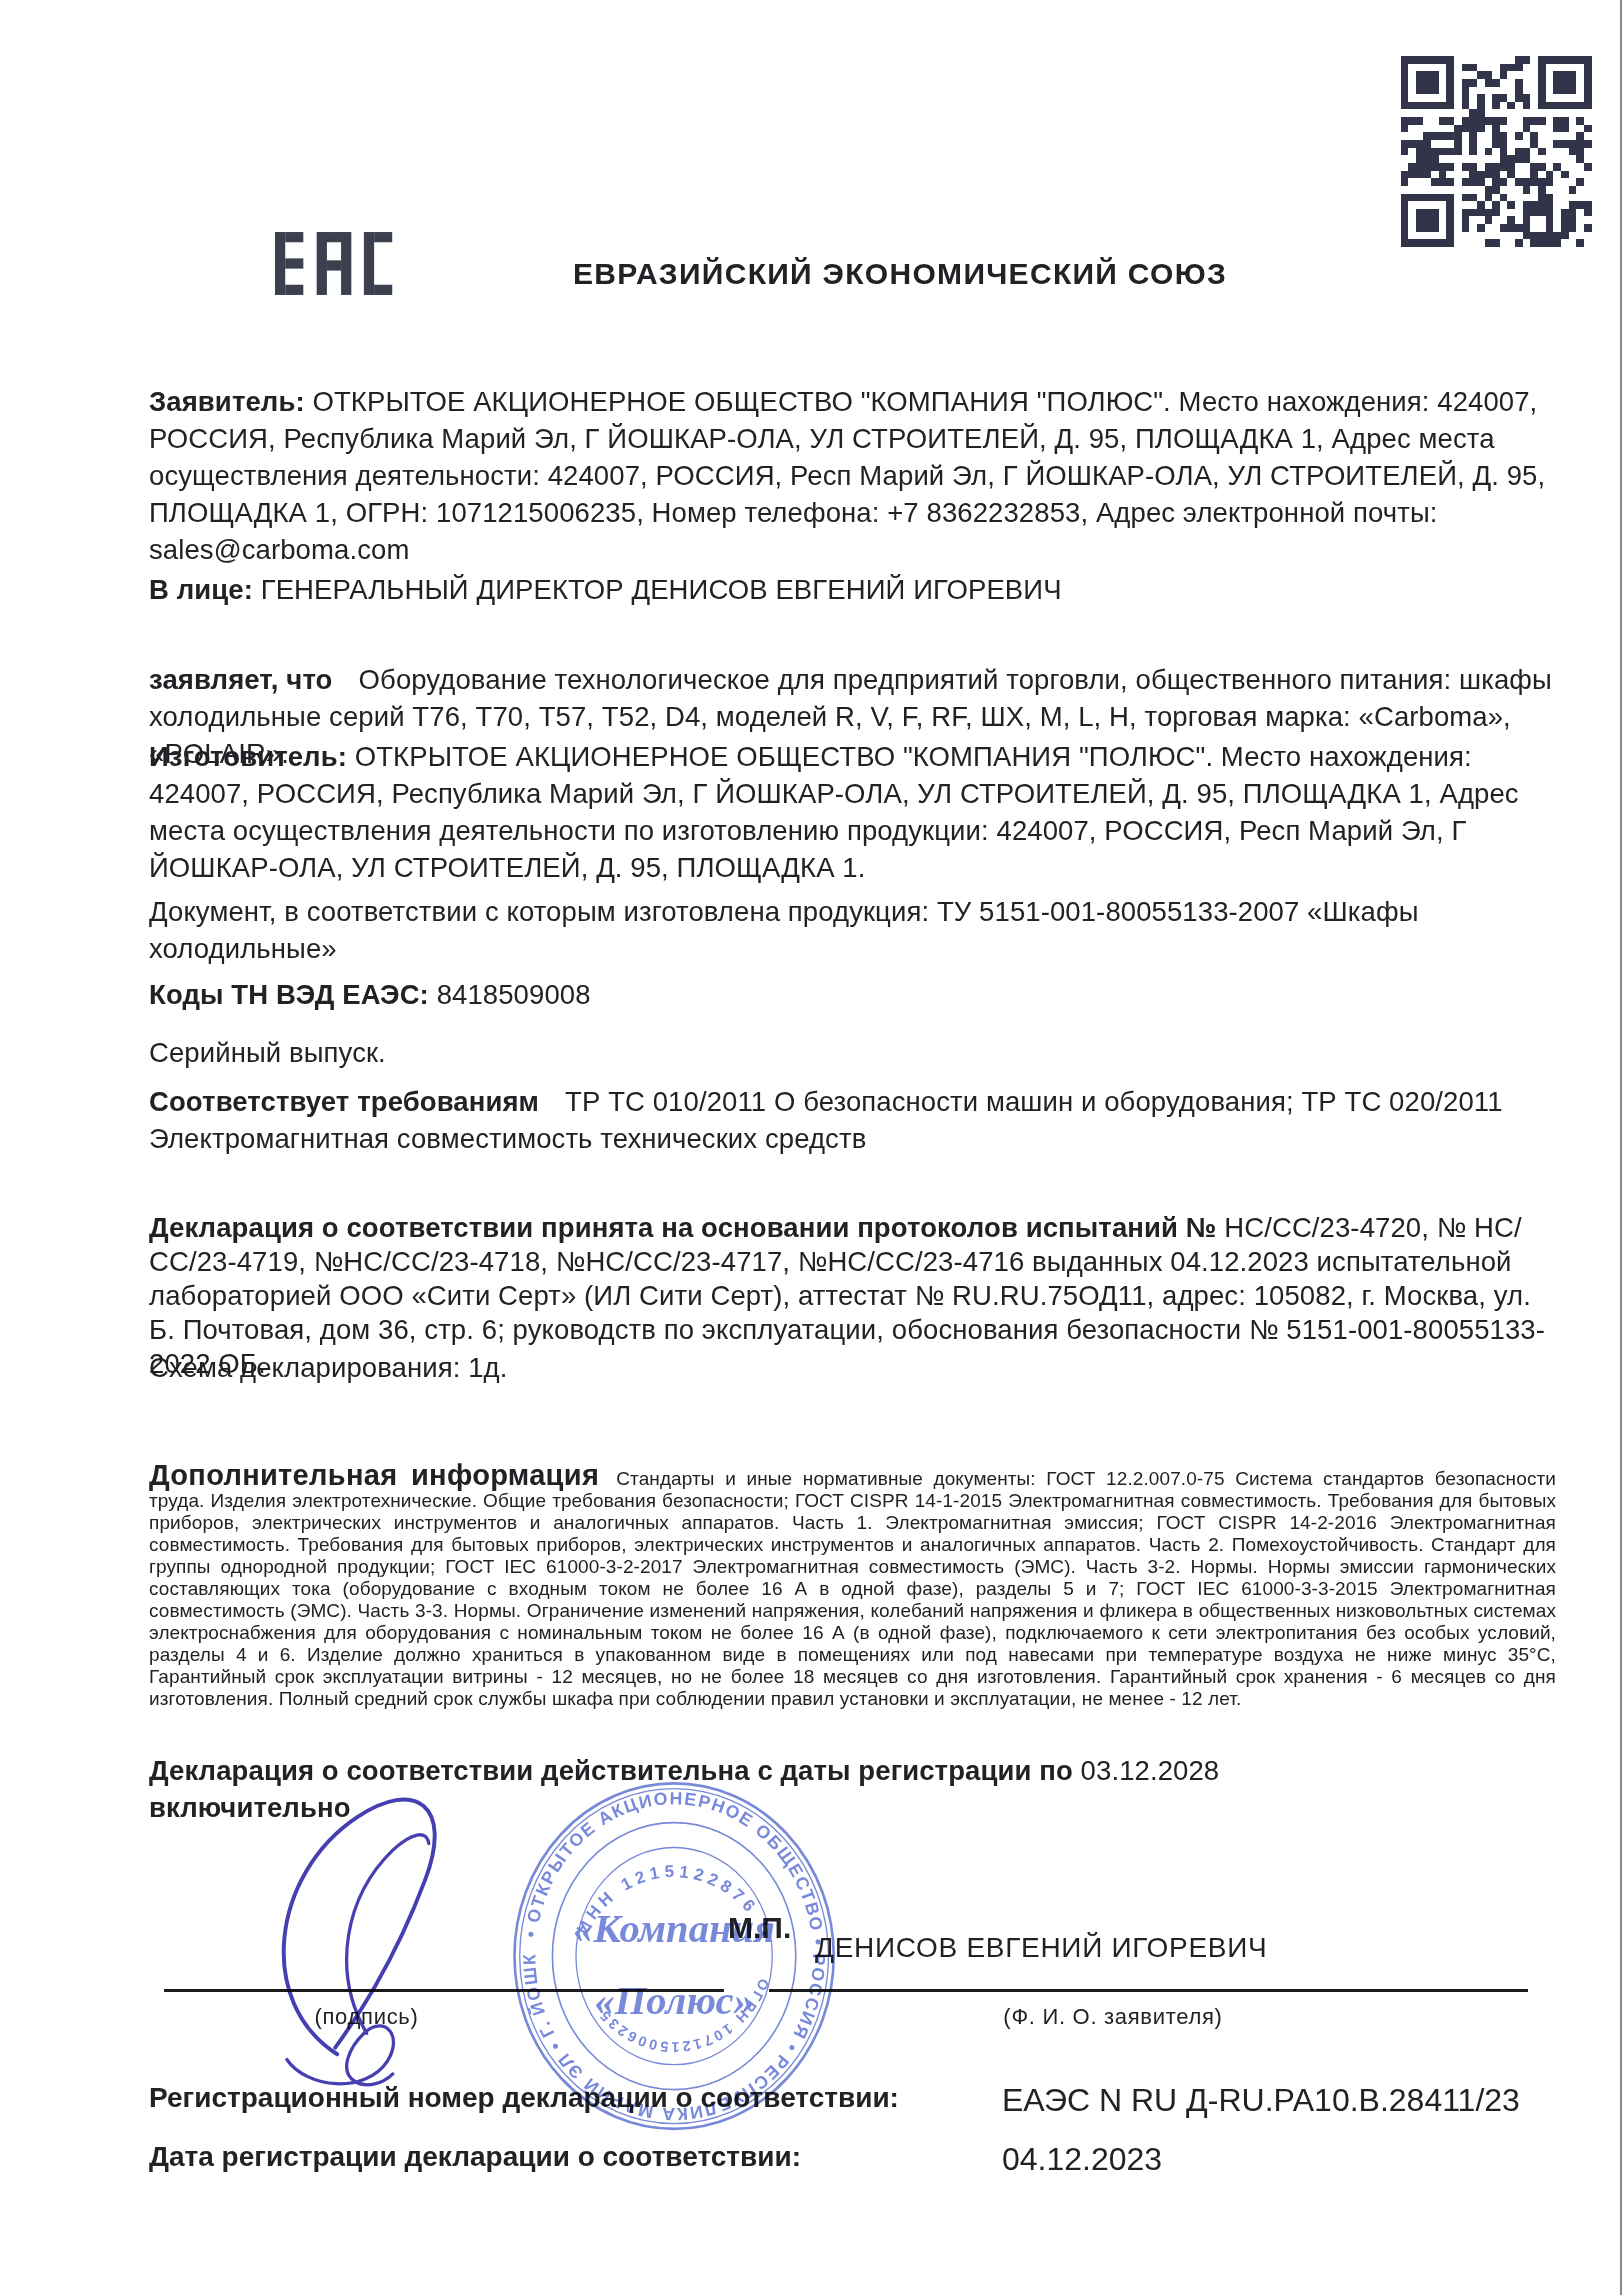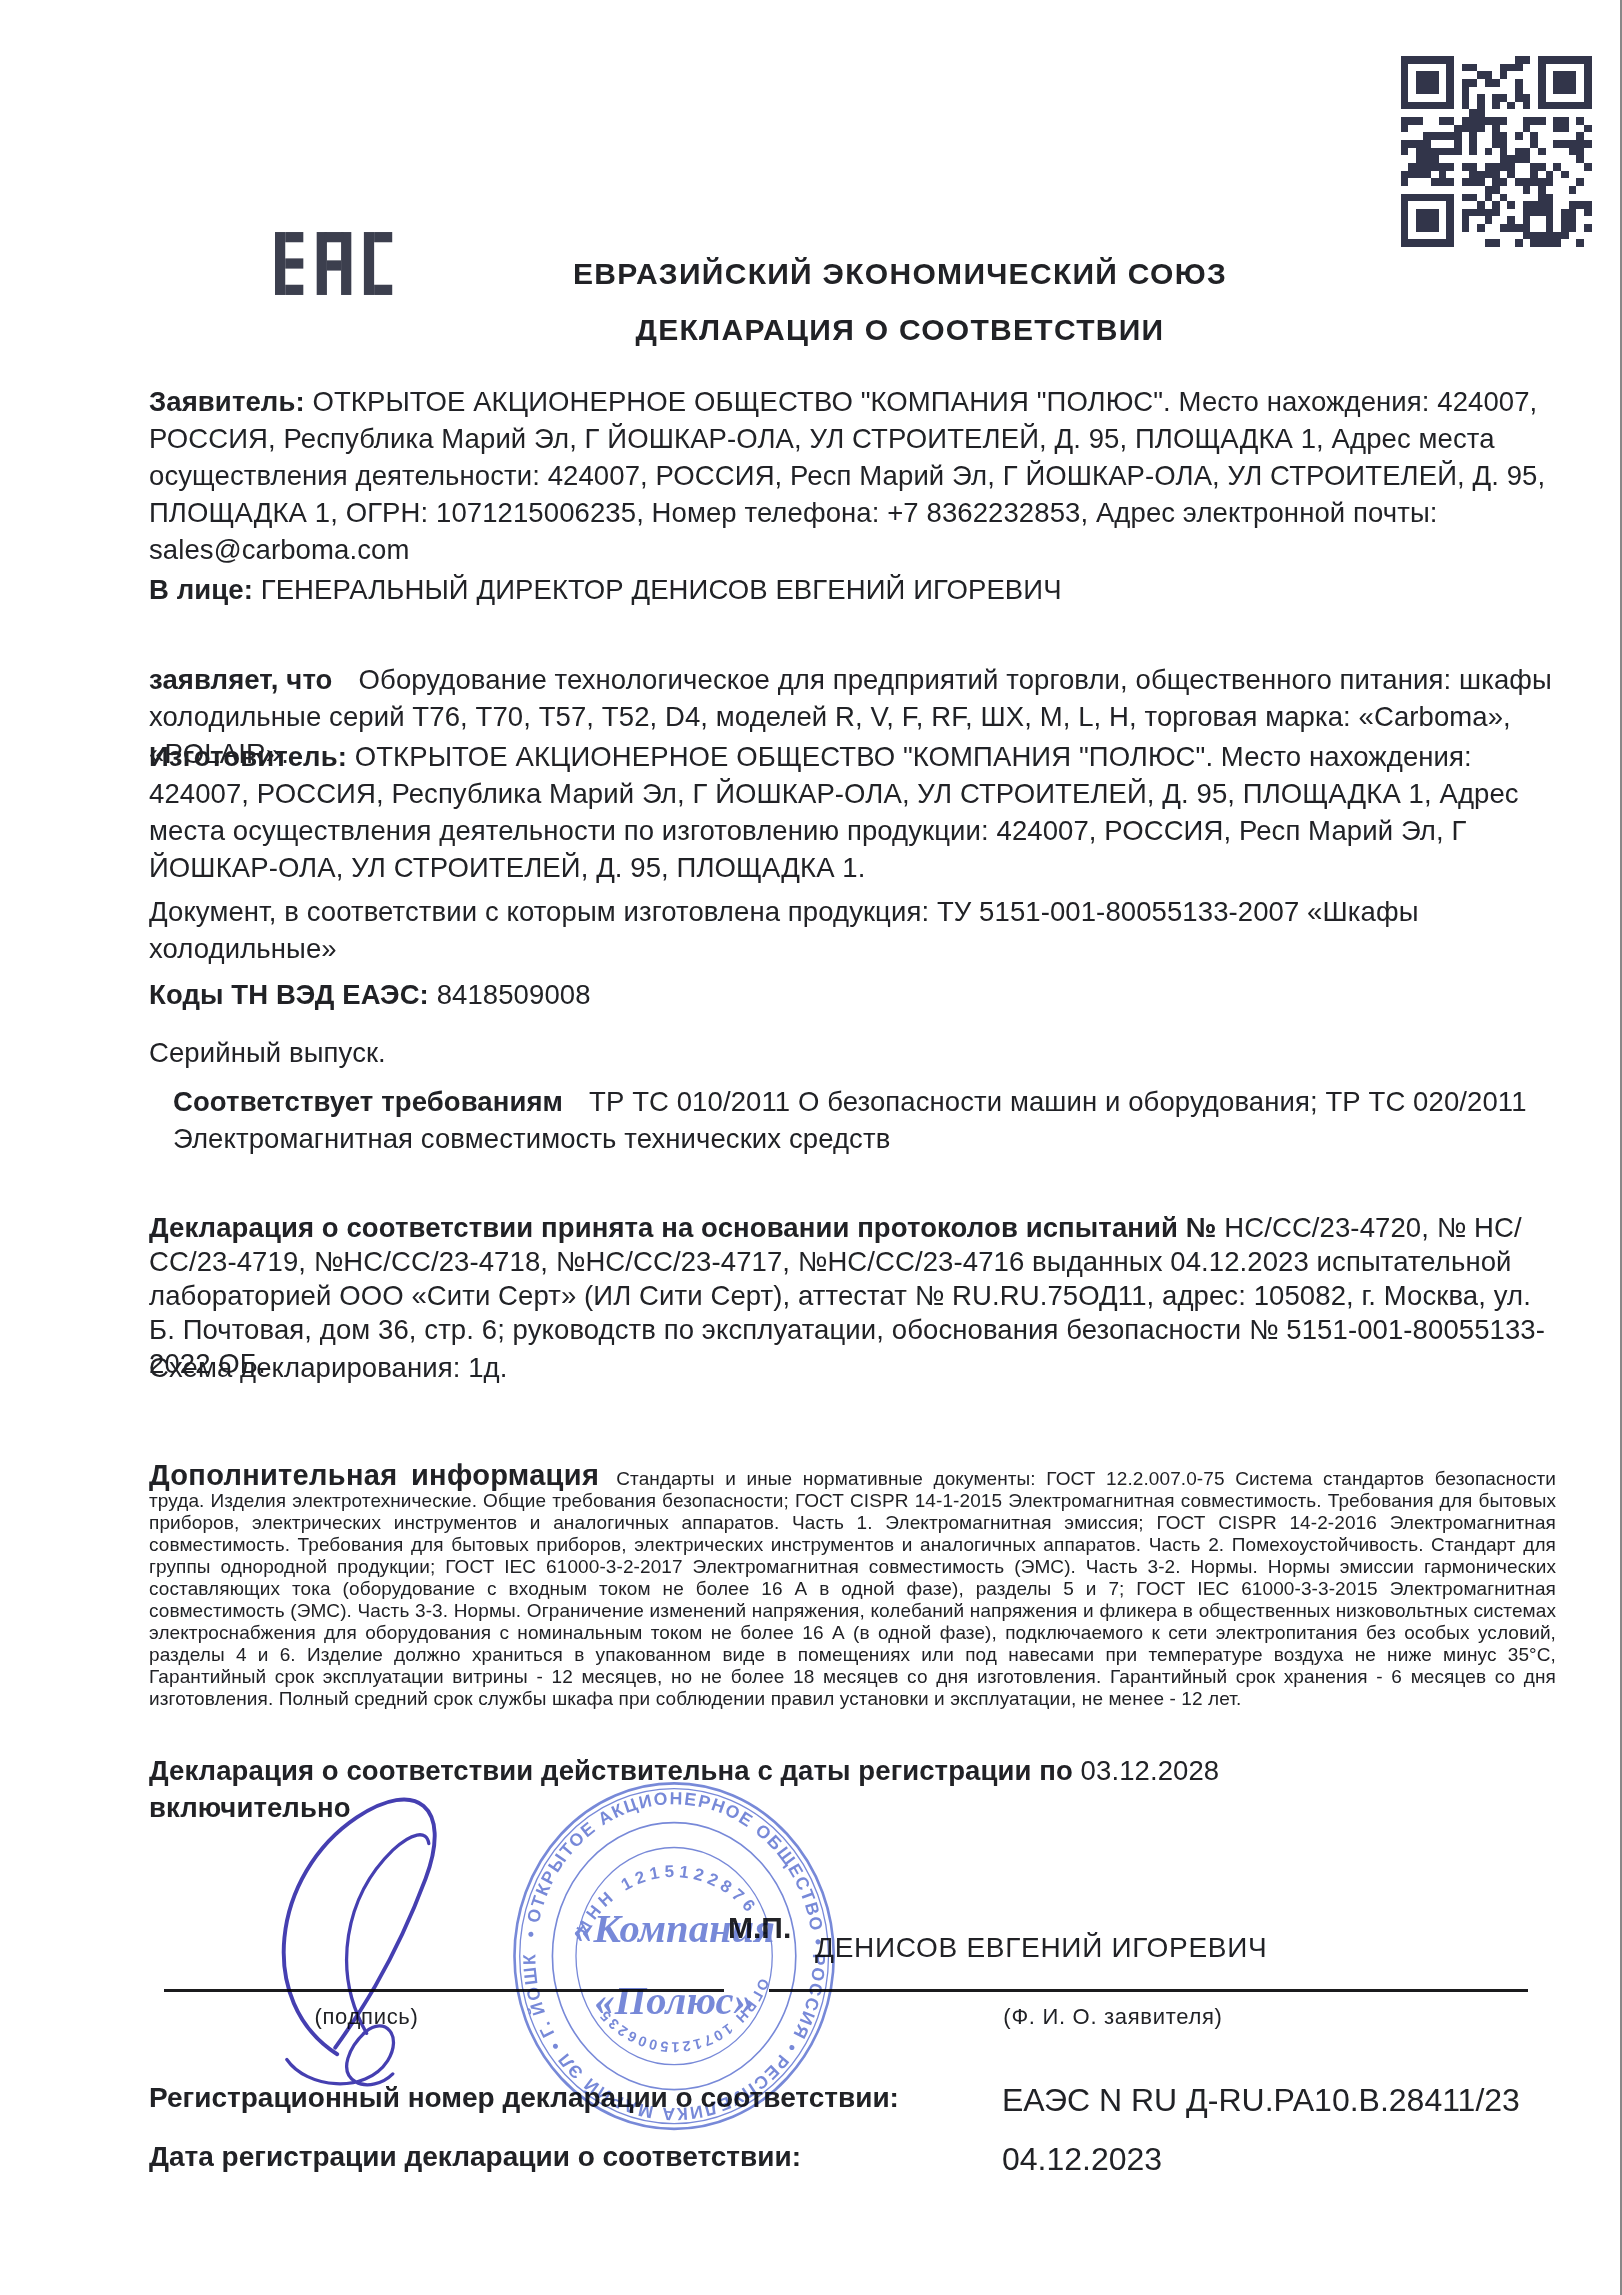--- a/index.html
+++ b/index.html
@@ -28,21 +28,21 @@
   }
   .para b{font-weight:bold;}
   .label-gap{margin-right:18.3px;}
   .p-applicant{top:383px;}
   .p-person{top:571px;}
   .p-declares{top:617px;margin-top:44px;}
   .p-manufacturer{top:738px;}
   .p-document{top:893px;}
   .p-tnved{top:976px;}
   .p-serial{top:1034px;}
-  .p-complies{top:1083px;margin-left:24px;}
+  .p-complies{top:1083px;}
   .p-basis{top:1211px;line-height:34px;}
   .p-scheme{top:1349px;}
   .p-additional{
     top:1464px;font-size:19px;line-height:22px;text-align:justify;
   }
   .p-additional b{font-size:29px;letter-spacing:0.3px;padding-right:6.5px;}
   .p-valid{top:1752px;font-weight:bold;}
   .p-valid .reg-date{font-weight:normal;}
   
   .mp-label{position:absolute;left:728px;top:1911px;font-size:30px;font-weight:bold;}
@@ -400,21 +400,20 @@
         <rect x="15" y="24" width="1" height="1" fill="#32354a"></rect>
         <rect x="17" y="24" width="1" height="1" fill="#32354a"></rect>
         <rect x="18" y="24" width="1" height="1" fill="#32354a"></rect>
         <rect x="19" y="24" width="1" height="1" fill="#32354a"></rect>
         <rect x="20" y="24" width="1" height="1" fill="#32354a"></rect>
         <rect x="23" y="24" width="1" height="1" fill="#32354a"></rect>
       </svg>
   </div>
 
   <div class="title-line title-1">ЕВРАЗИЙСКИЙ ЭКОНОМИЧЕСКИЙ СОЮЗ</div>
-  <div class="title-line title-2">ДЕКЛАРАЦИЯ О СООТВЕТСТВИИ</div>
 
   <div class="para p-applicant">
     <b>Заявитель:</b>
     <span>ОТКРЫТОЕ АКЦИОНЕРНОЕ ОБЩЕСТВО "КОМПАНИЯ "ПОЛЮС". Место нахождения: 424007, РОССИЯ,  Республика Марий Эл, Г ЙОШКАР-ОЛА, УЛ СТРОИТЕЛЕЙ, Д. 95, ПЛОЩАДКА 1, Адрес места осуществления деятельности: 424007, РОССИЯ, Респ Марий Эл, Г ЙОШКАР-ОЛА, УЛ СТРОИТЕЛЕЙ, Д. 95, ПЛОЩАДКА 1, ОГРН: 1071215006235, Номер телефона: +7 8362232853, Адрес электронной почты: sales@carboma.com</span>
   </div>
 
   <div class="para p-person">
     <b>В лице:</b>
     <span>ГЕНЕРАЛЬНЫЙ ДИРЕКТОР ДЕНИСОВ ЕВГЕНИЙ ИГОРЕВИЧ</span>
   </div>

